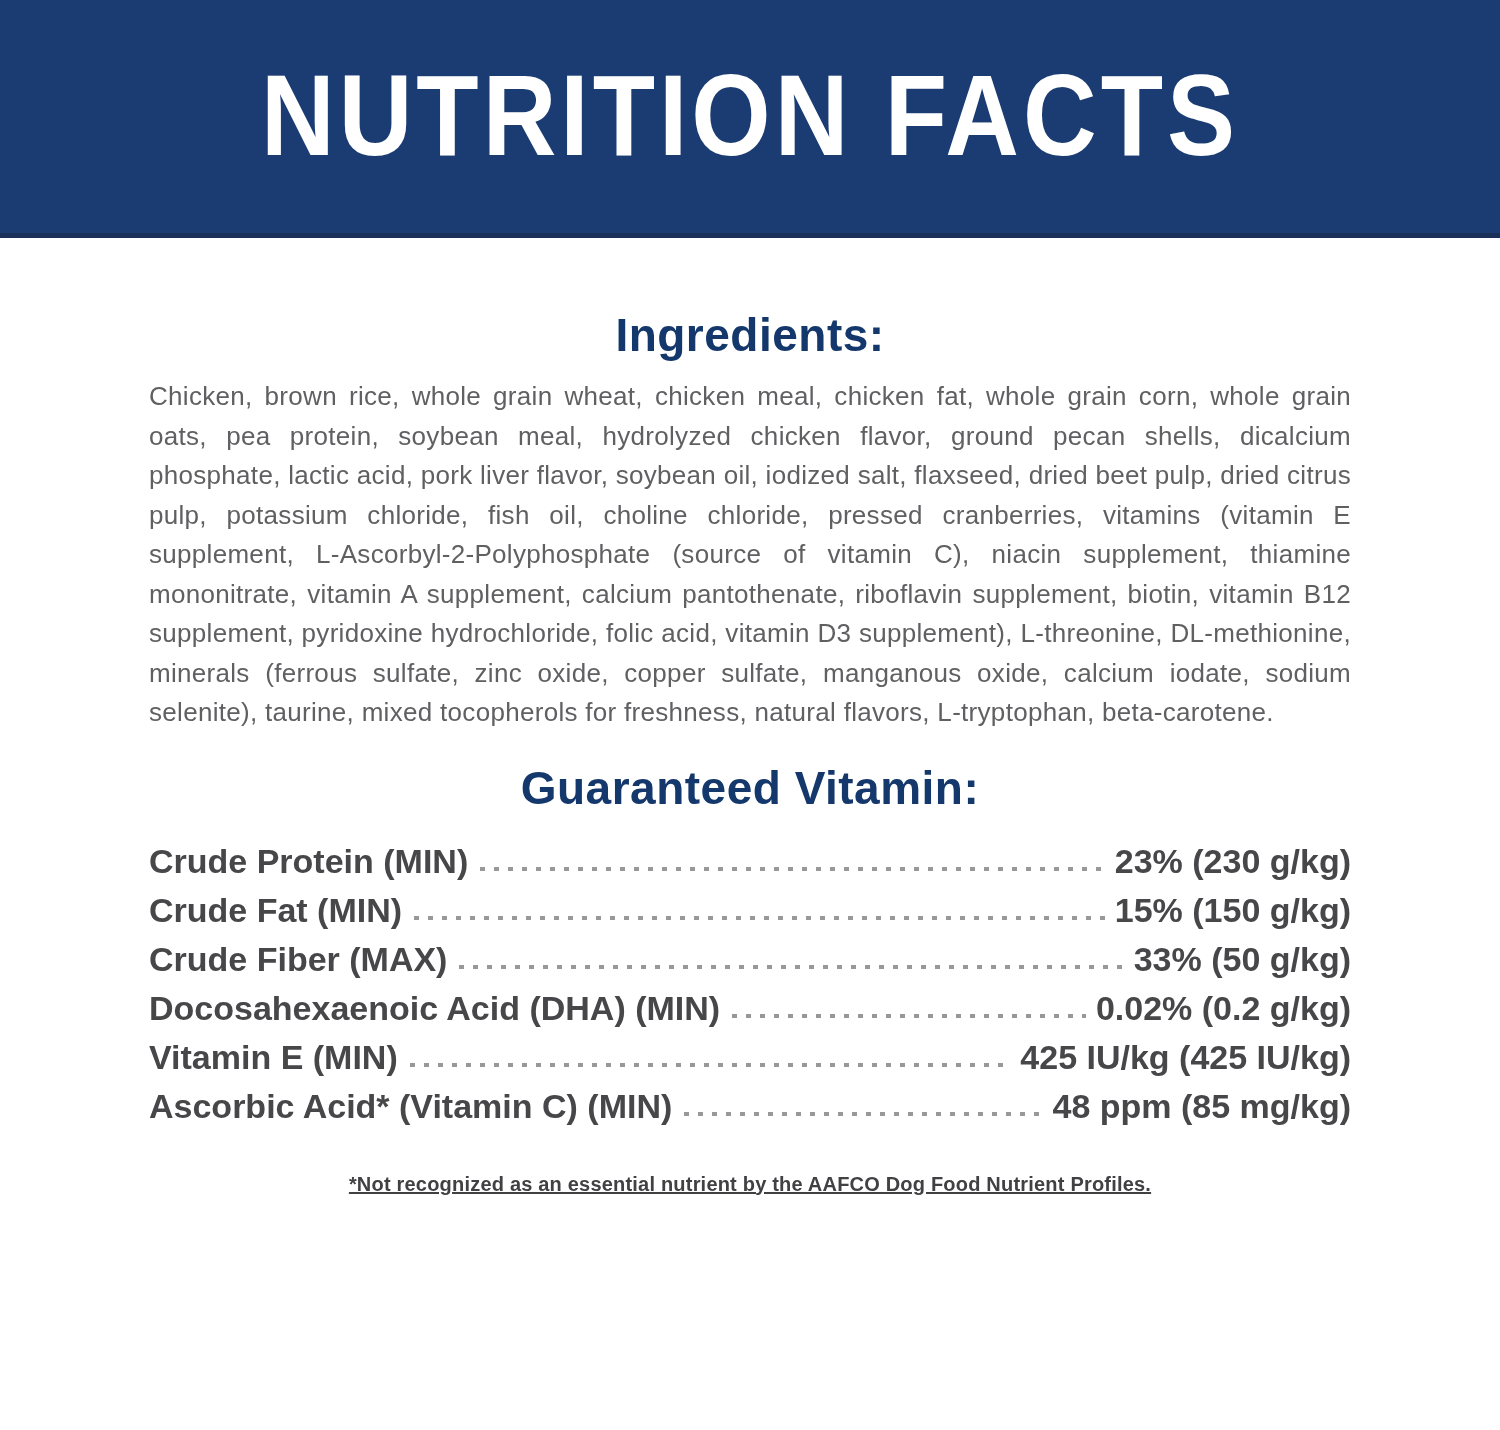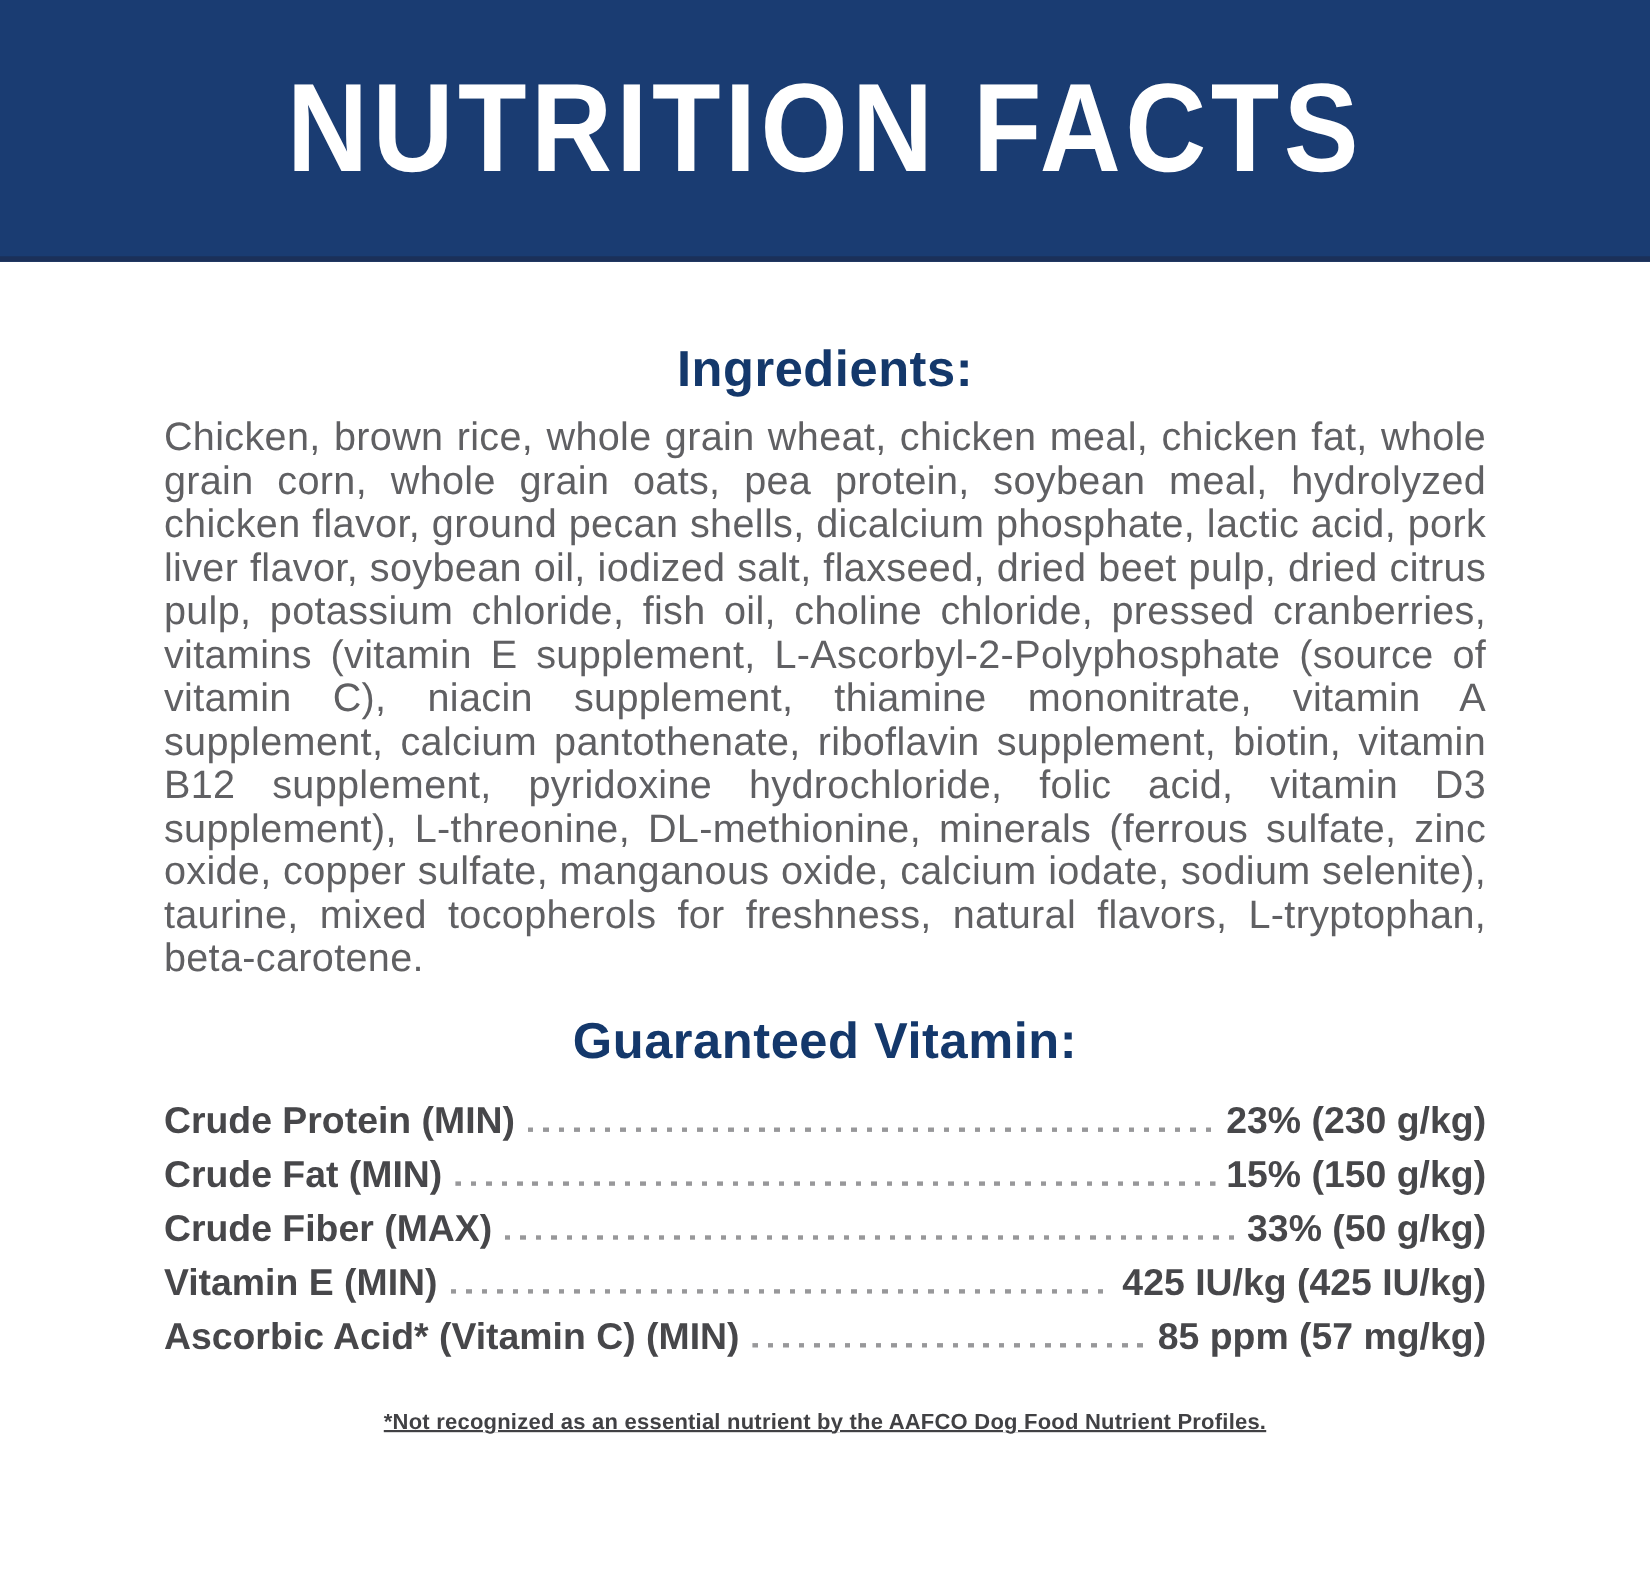--- a/index.html
+++ b/index.html
@@ -39,21 +39,21 @@
     text-align: center;
     color: var(--heading-navy);
     font-weight: bold;
     font-size: 46px;
     letter-spacing: 0.5px;
   }
   .ingredients-heading { margin-top: 70px; }
   .ingredients-text {
     width: 1202px;
     margin: 15px auto 0 auto;
-    font-size: 36px;
+    font-size: 26px;
     line-height: 39.5px;
     color: var(--body-gray);
     text-align: justify;
     letter-spacing: 0.3px;
   }
   .ga-heading { margin-top: 28px; }
   .ga-list {
     width: 1202px;
     margin: 22px auto 0 auto;
   }
@@ -111,27 +111,32 @@
     <span class="ga-value">15% (150 g/kg)</span>
   </div>
 
   <div class="ga-row">
     <span class="ga-label">Crude Fiber (MAX)</span>
     <span class="ga-leader"></span>
     <span class="ga-value">33% (50 g/kg)</span>
   </div>
 
 
+  <div class="ga-row">
+    <span class="ga-label">Docosahexaenoic Acid (DHA) (MIN)</span>
+    <span class="ga-leader"></span>
+    <span class="ga-value">0.02% (0.2 g/kg)</span>
+  </div>
 
   <div class="ga-row">
     <span class="ga-label">Vitamin E (MIN)</span>
     <span class="ga-leader"></span>
     <span class="ga-value">425 IU/kg (425 IU/kg)</span>
   </div>
 
   <div class="ga-row">
     <span class="ga-label">Ascorbic Acid* (Vitamin C) (MIN)</span>
     <span class="ga-leader"></span>
-    <span class="ga-value">85 ppm (57 mg/kg)</span>
+    <span class="ga-value">48 ppm (85 mg/kg)</span>
   </div>
 </div>
 
 <p class="footnote">*Not recognized as an essential nutrient by the AAFCO Dog Food Nutrient Profiles.</p>
 
 </body></html>

